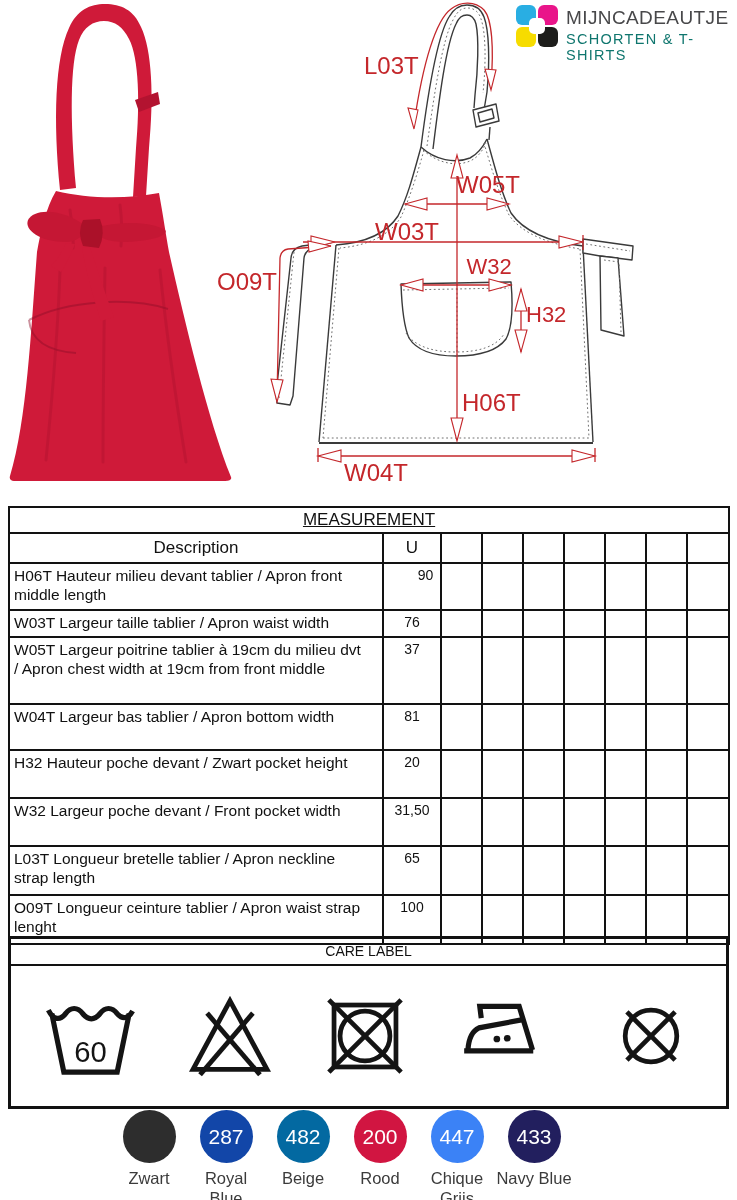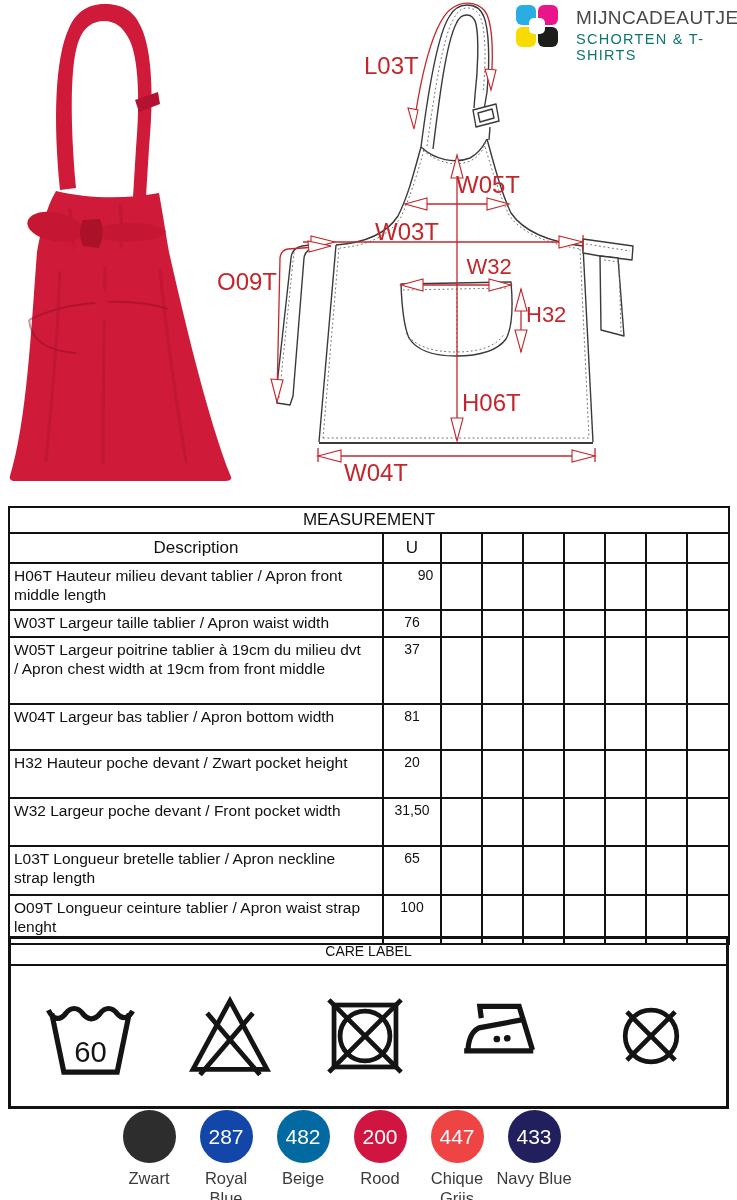--- a/index.html
+++ b/index.html
@@ -6,31 +6,31 @@
   body{font-family:"Liberation Sans", sans-serif;}
   .page{position:relative;width:737px;height:1200px;background:#fff;overflow:hidden;}
 
   
   .hero{position:absolute;left:0;top:0;width:737px;height:505px;}
   .photo-svg{position:absolute;left:0;top:0;}
   .diagram-svg{position:absolute;left:0;top:0;}
   .dim-label{fill:#c4272b;font-family:"Liberation Sans",sans-serif;font-size:24px;}
   .dim-label.small{font-size:22px;}
 
-  .logo{position:absolute;left:516px;top:5px;display:flex;gap:18px;align-items:flex-start;}
+  .logo{position:absolute;left:516px;top:5px;display:flex;gap:8px;align-items:flex-start;}
   .logo-mark{position:relative;width:42px;height:42px;display:grid;grid-template-columns:20px 20px;grid-template-rows:20px 20px;gap:2px;}
   .sq{width:20px;height:20px;border-radius:6px;}
   .sq-center{position:absolute;left:13px;top:13px;width:16px;height:16px;background:#fff;border-radius:5px;}
   .brand-name{font-size:19px;color:#48484a;letter-spacing:.4px;line-height:1.1;margin-top:3px;}
   .brand-tagline{font-size:14.5px;color:#0f766e;letter-spacing:1.3px;margin-top:2px;}
 
   
   table.spec{position:absolute;left:8px;top:506px;width:721px;border-collapse:collapse;table-layout:fixed;color:#111;}
   table.spec td, table.spec th{border:2px solid #121212;padding:0 4px;vertical-align:top;font-weight:400;overflow:hidden;}
-  table.spec th.ttl{height:22px;font-size:17px;text-align:center;vertical-align:middle;padding:1px;}
+  table.spec th.ttl{height:22px;font-size:17px;text-align:center;vertical-align:middle;padding:1px;text-decoration:underline;}
   table.spec .hdr td{height:28px;font-size:17px;text-align:center;vertical-align:middle;}
   table.spec td.d{font-size:15.5px;line-height:19px;padding:2px 14px 0 4px;text-align:left;}
   table.spec td.u{font-size:14px;text-align:center;padding-top:3px;}
   tr.h42 td{height:42px;padding-left:31px;} tr.h22 td{height:22px;} tr.h62 td{height:62px;}
   tr.h41 td{height:41px;} tr.h43 td{height:43px;} tr.h44 td{height:44px;}
 
   
   .care{position:absolute;left:8px;top:936px;width:715px;border:3px solid #121212;}
   .care-title{border-bottom:2px solid #121212;text-align:center;font-size:14px;height:25px;line-height:25px;color:#111;}
   .care-icons{display:flex;justify-content:space-around;align-items:center;height:118px;padding:11px 8px;}
@@ -348,21 +348,21 @@
     </div>
     <div class="swatch">
       <div class="dot" style="background: #0369a1;">482</div>
       <div class="swatch-name">Beige</div>
     </div>
     <div class="swatch">
       <div class="dot" style="background: rgb(209, 21, 65);">200</div>
       <div class="swatch-name">Rood</div>
     </div>
     <div class="swatch">
-      <div class="dot" style="background: #ef4444;">447</div>
+      <div class="dot" style="background: #3b82f6;">447</div>
       <div class="swatch-name">Chique Grijs</div>
     </div>
     <div class="swatch">
       <div class="dot" style="background: rgb(34, 31, 94);">433</div>
       <div class="swatch-name">Navy Blue</div>
     </div>
   </div>
 
 </div>
 

